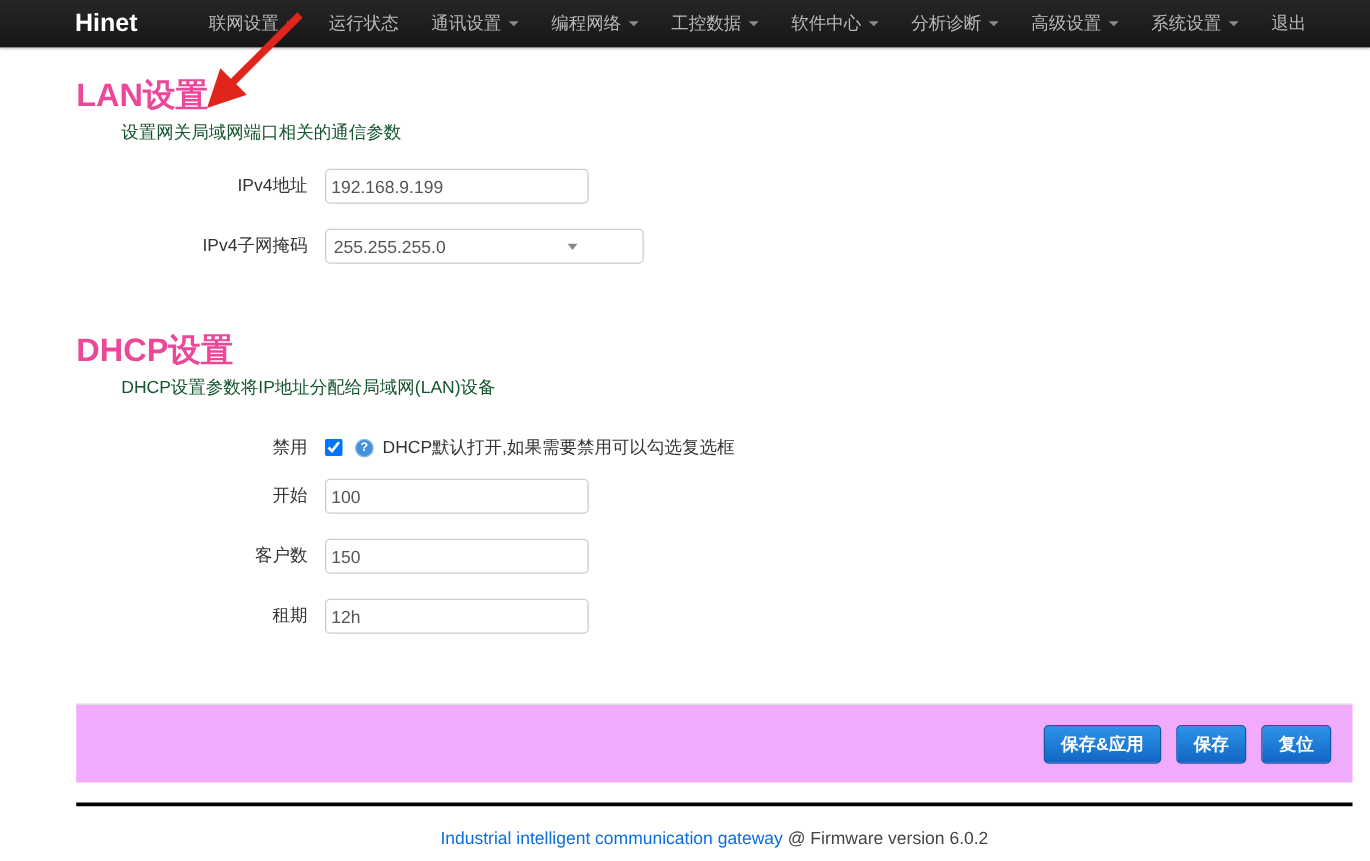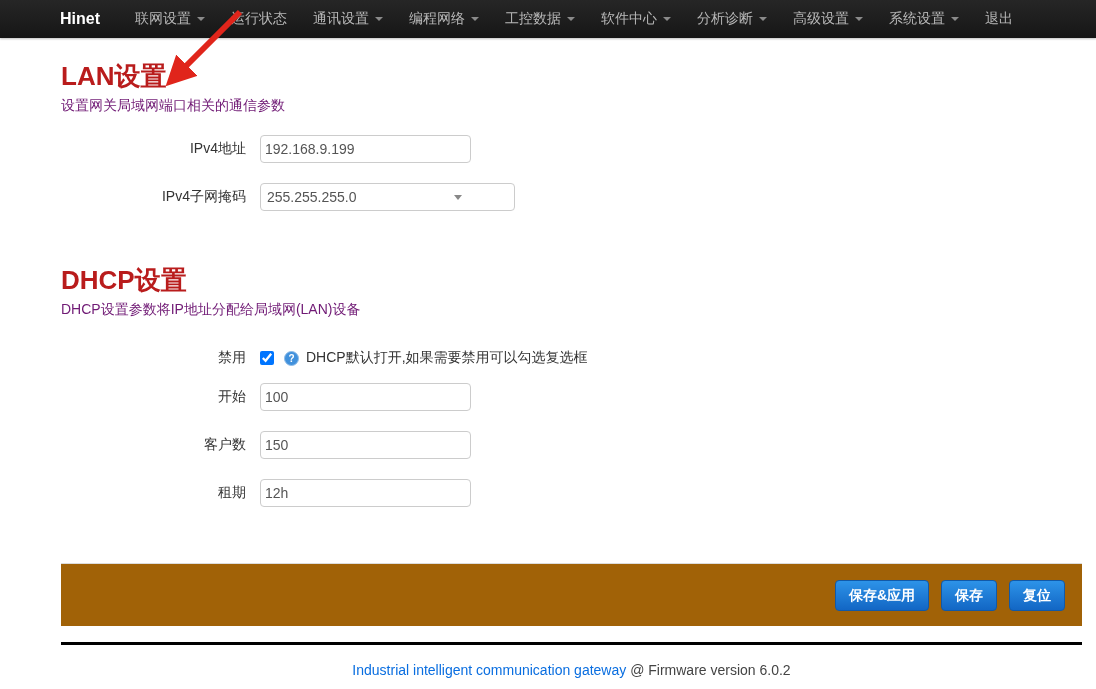--- a/index.html
+++ b/index.html
@@ -16,23 +16,23 @@
   .navbar {
     height: 38px;
     background: linear-gradient(180deg, #262626 0%, #161616 100%);
     display: flex;
     align-items: center;
     padding-left: 60px;
     box-shadow: 0 1px 2px rgba(0,0,0,.25);
   }
   .brand {
     color: #ffffff;
-    font-size: 16px;
-    font-weight: bold;
-    margin-right: 22px;
+    font-size: 20px;
+    font-weight: bold;
+    margin-right: 44px;
     cursor: pointer;
   }
   .nav-items { display: flex; align-items: center; list-style: none; height: 100%; }
   .nav-item {
     display: flex;
     align-items: center;
     gap: 6px;
     color: #b8b8b8;
     padding: 0 13px;
     height: 100%;
@@ -52,27 +52,27 @@
     position: absolute;
     left: 148px; top: 4px;
     width: 112px; height: 96px;
     z-index: 20;
     pointer-events: none;
   }
 
   
   .content { padding-left: 61px; }
   .section-title {
-    color: #b91c1c;
+    color: #ec4899;
     font-size: 26px;
     font-weight: bold;
     margin-top: 21px;
     margin-bottom: 3px;
   }
-  .section-sub { font-size: 14px; color: #701a75; margin-bottom: 20px; }
+  .section-sub { font-size: 14px; color: #14532d; margin-bottom: 20px; margin-left: 36px; }
 
   .form-row { display: flex; align-items: center; margin-bottom: 20px; }
   .form-label {
     width: 185px;
     text-align: right;
     margin-right: 14px;
     color: #333;
     flex-shrink: 0;
   }
   .text-input {
@@ -130,21 +130,21 @@
     margin-right: 7px;
     flex-shrink: 0;
     cursor: pointer;
   }
   .hint-text { color: #333; }
 
   
   .actions-bar {
     margin: 56px 14px 0 61px;
     height: 63px;
-    background: #a16207;
+    background: #f0abfc;
     border-top: 1px solid #dcdcdc;
     display: flex;
     align-items: center;
     justify-content: flex-end;
     gap: 12px;
     padding-right: 17px;
   }
   .btn-primary {
     background: linear-gradient(180deg, #2d93e8 0%, #1266c4 100%);
     border: 1px solid #1159a8;

